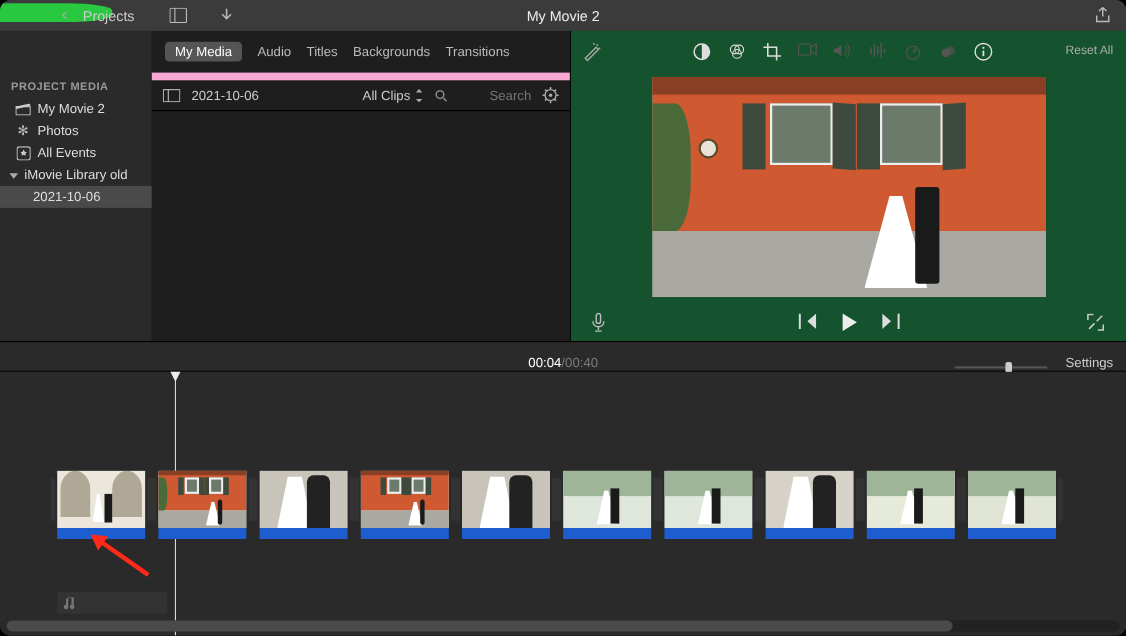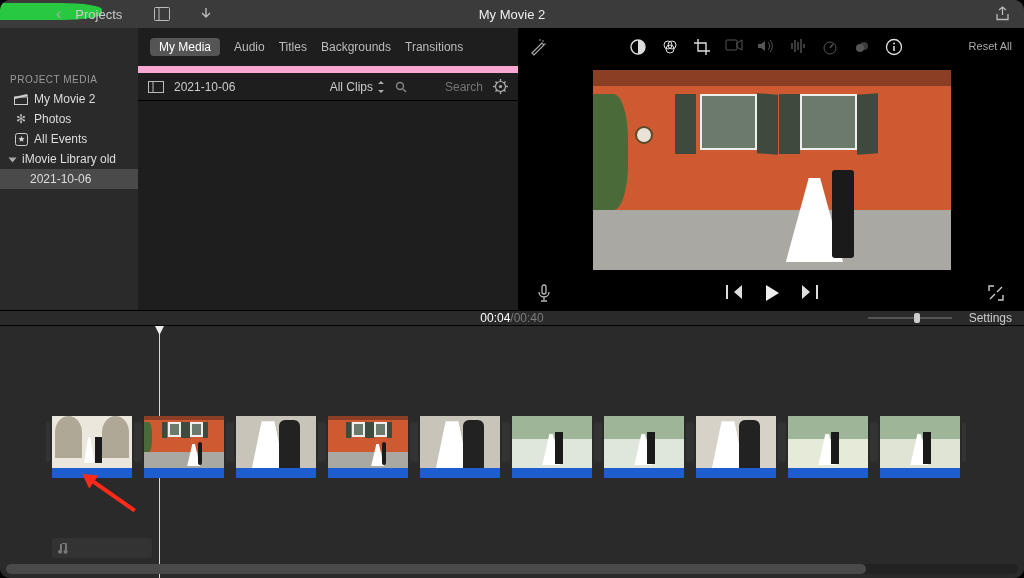--- a/index.html
+++ b/index.html
@@ -15,21 +15,21 @@
 .tb-left { display: flex; align-items: center; gap: 8px; margin-left: 12px; color: #ccc; z-index: 2; }
 .tb-right { margin-left: auto; margin-right: 14px; color: #bbb; z-index: 2; }
 .chev-left::before { content: "\2039"; font-size: 16px; color: #aaa; margin-right: 2px; }
 .tb-btn { font-size: 13px; color: #ccc; cursor: default; padding: 0 4px; }
 svg { display: block; }
 
 
 .upper { display: flex; height: 282px; background: #1e1e1e; }
 
 .sidebar { width: 138px; background: #2a2a2a; color: #bbb; font-size: 12px; padding-top: 6px; display: flex; flex-direction: column; }
-.side-head { font-size: 10px; letter-spacing: 0.5px; color: #9a9a9a; padding: 28px 10px 4px; font-weight: 400; }
+.side-head { font-size: 10px; letter-spacing: 0.5px; color: #9a9a9a; padding: 28px 10px 4px; font-weight: 700; }
 .side-head.first { padding-top: 40px; }
 .side-item { padding: 3px 10px 3px 14px; display: flex; align-items: center; gap: 6px; font-size: 12px; color: #ddd; cursor: default; }
 .side-item .ic { width: 14px; display: inline-flex; justify-content: center; color: #bbb; }
 .side-item.child { padding-left: 30px; }
 .side-item.selected { background: #4a4a4a; }
 .side-item.lib { position: relative; padding-left: 22px; }
 .side-item.lib::before { content: ""; position: absolute; left: 10px; top: 7px; width: 0; height: 0; border-left: 5px solid #aaa; border-top: 4px solid transparent; border-bottom: 4px solid transparent; transform: rotate(90deg); }
 
 
 .browser { width: 381px; background: #1e1e1e; display: flex; flex-direction: column; border-right: 1px solid #000; }
@@ -39,21 +39,21 @@
 .browser-toolbar { display: flex; align-items: center; gap: 10px; padding: 6px 10px; font-size: 12px; color: #ccc; border-bottom: 1px solid #000; }
 .bt-left { display: flex; align-items: center; gap: 10px; }
 .bt-dropdown { color: #ccc; display: flex; align-items: center; gap: 4px; }
 .bt-search { flex: 1; display: flex; align-items: center; gap: 6px; color: #888; }
 .bt-search input { background: transparent; border: none; outline: none; color: #ccc; font-size: 12px; width: 70px; text-align: right; }
 .import-area { flex: 1; display: flex; flex-direction: column; align-items: center; justify-content: center; color: #ccc; }
 .import-btn { width: 72px; height: 56px; background: #3a3a3a; border-radius: 6px; display: flex; align-items: center; justify-content: center; margin-bottom: 12px; }
 .import-label { font-size: 13px; color: #ddd; }
 
 
-.viewer { flex: 1; background: #000000; display: flex; flex-direction: column; }
+.viewer { flex: 1; background: #14532d; display: flex; flex-direction: column; }
 .viewer-toolbar { height: 38px; display: flex; align-items: center; padding: 0 14px; gap: 14px; color: #999; justify-content: flex-end; position: relative; }
 .vt-left { position: absolute; left: 10px; top: 10px; }
 .vt-tools { display: flex; gap: 14px; position: absolute; left: 110px; top: 10px; }
 .vt-tool { width: 18px; height: 18px; color: #aaa; }
 .vt-tool.dim { color: #555; }
 .reset { font-size: 11px; color: #aaa; position: absolute; right: 12px; top: 12px; cursor: default; }
 .video-wrap { flex: 1; display: flex; justify-content: center; align-items: flex-start; padding: 4px 0 0; }
 .video { width: 358px; height: 200px; background: #000; position: relative; overflow: hidden; }
 .playbar { height: 34px; display: flex; align-items: center; padding: 0 18px; color: #ccc; position: relative; }
 .play-center { position: absolute; left: 0; right: 0; display: flex; justify-content: center; gap: 22px; }
@@ -67,21 +67,21 @@
 .win1, .win2 { position: absolute; width: 16%; height: 28%; background: #6b7a6a; top: 12%; border: 2px solid #eee; }
 .win1 { left: 30%; } .win2 { left: 58%; }
 .shut { position: absolute; width: 6%; height: 30%; background: #3d4a3d; top: 12%; }
 .s1 { left: 23%; } .s2 { left: 46%; transform: skewY(4deg);} .s3 { left: 52%; } .s4 { left: 74%; transform: skewY(-4deg);}
 .sign { position: absolute; left: 12%; top: 28%; width: 18px; height: 18px; border-radius: 50%; background: #e8e3d6; border: 2px solid #5a4a2a; }
 .bride { position: absolute; left: 54%; bottom: 4%; width: 16%; height: 42%; background: #fff; clip-path: polygon(40% 0,60% 0,100% 100%,0 100%); }
 .groom { position: absolute; left: 67%; bottom: 6%; width: 6%; height: 44%; background: #1a1a1a; border-radius: 3px; }
 .green { position: absolute; left: 0; top: 12%; width: 10%; height: 58%; background: #4a6a3a; border-radius: 0 40% 40% 0; }
 
 
-.timestrip { height: 16px; background: #2a2a2a; border-top: 1px solid #000; border-bottom: 1px solid #000; display: flex; align-items: center; justify-content: center; color: #ccc; font-size: 12px; position: relative; }
+.timestrip { height: 28px; background: #2a2a2a; border-top: 1px solid #000; border-bottom: 1px solid #000; display: flex; align-items: flex-end; justify-content: center; color: #ccc; font-size: 12px; position: relative; }
 .ts-time { color: #fff; }
 .ts-total { color: #7a7a7a; }
 .zoom { position: absolute; right: 72px; width: 84px; height: 6px; display: flex; align-items: center; }
 .zoom-track { width: 100%; height: 2px; background: #555; position: relative; }
 .zoom-thumb { position: absolute; left: 55%; top: -4px; width: 6px; height: 10px; background: #ccc; border-radius: 2px; }
 .settings-link { position: absolute; right: 12px; font-size: 12px; color: #ccc; cursor: default; }
 
 
 .timeline { flex: 1; background: #2a2a2a; position: relative; overflow: hidden; }
 .playhead { position: absolute; left: 159px; top: 0; bottom: 0; width: 1px; background: #d8d8d8; }

